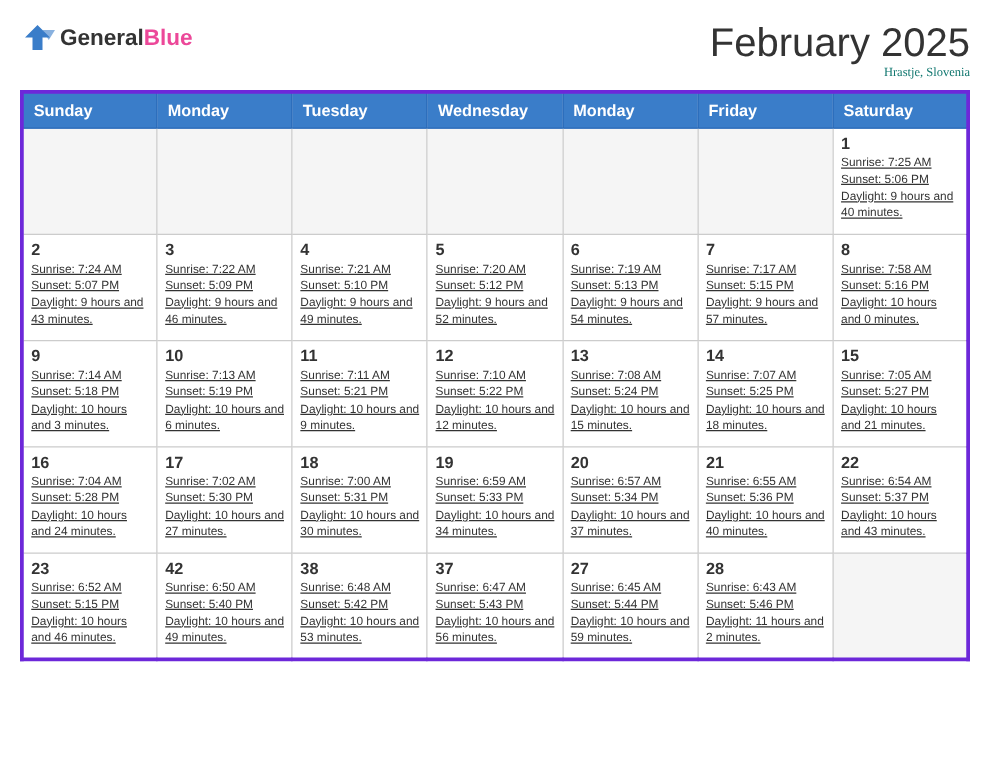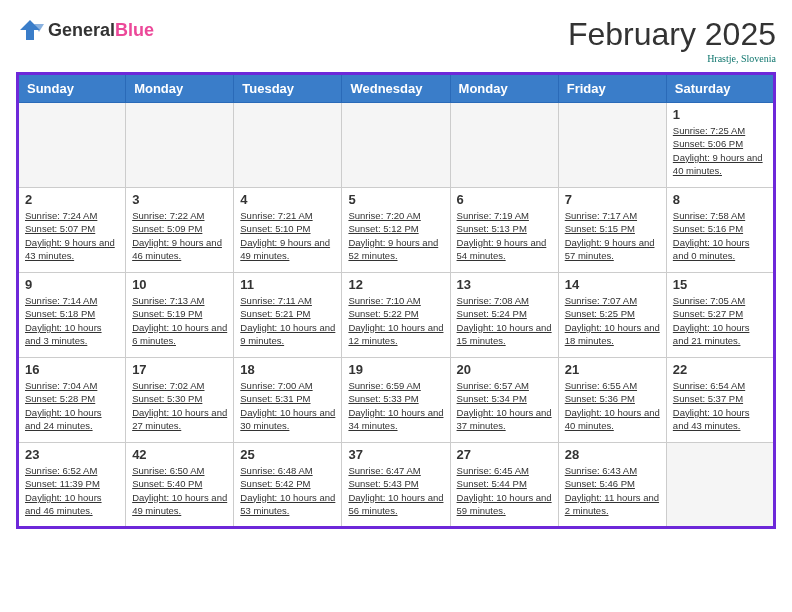--- a/index.html
+++ b/index.html
@@ -268,31 +268,31 @@
           <span class="day-number">22</span>
           <div class="day-info">Sunrise: 6:54 AM
 Sunset: 5:37 PM
 Daylight: 10 hours and 43 minutes.</div>
         </td>
       </tr>
       <tr class="week-row">
         <td>
           <span class="day-number">23</span>
           <div class="day-info">Sunrise: 6:52 AM
-Sunset: 11:39 PM
+Sunset: 5:15 PM
 Daylight: 10 hours and 46 minutes.</div>
         </td>
         <td>
           <span class="day-number">42</span>
           <div class="day-info">Sunrise: 6:50 AM
 Sunset: 5:40 PM
 Daylight: 10 hours and 49 minutes.</div>
         </td>
         <td>
-          <span class="day-number">25</span>
+          <span class="day-number">38</span>
           <div class="day-info">Sunrise: 6:48 AM
 Sunset: 5:42 PM
 Daylight: 10 hours and 53 minutes.</div>
         </td>
         <td>
           <span class="day-number">37</span>
           <div class="day-info">Sunrise: 6:47 AM
 Sunset: 5:43 PM
 Daylight: 10 hours and 56 minutes.</div>
         </td>

